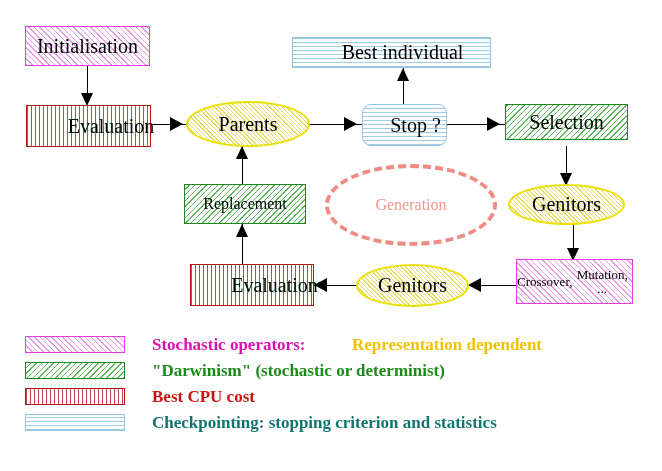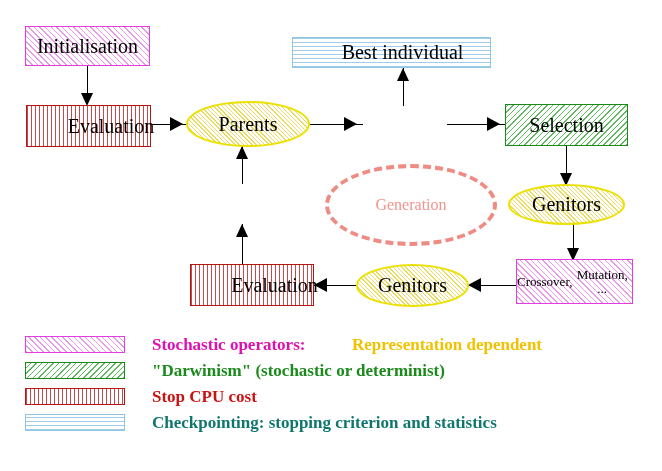--- a/index.html
+++ b/index.html
@@ -132,63 +132,69 @@
   </div>
 
   <div class="node hatch-yellow ellipse fs-big" style="left:186px;top:101px;width:124px;height:46px;">
     <span class="lbl">Parents</span>
   </div>
 
   <div class="node hatch-blue fs-big" style="left:292px;top:37px;width:199px;height:31px;">
     <span class="lbl">Best individual</span>
   </div>
 
-
-  <div class="node hatch-green fs-big" style="left:505px;top:104px;width:123px;height:42px;">
+  <div class="node hatch-blue rounded fs-big" style="left:362px;top:104px;width:85px;height:42px;">
+    <span class="lbl">Stop ?</span>
+  </div>
+
+  <div class="node hatch-green fs-big" style="left:505px;top:104px;width:123px;height:36px;">
     <span class="lbl">Selection</span>
   </div>
 
   <div class="node hatch-yellow ellipse fs-big" style="left:508px;top:184px;width:117px;height:41px;">
     <span class="lbl">Genitors</span>
   </div>
 
   <div class="node hatch-magenta fs-small" style="left:516px;top:259px;width:117px;height:45px;">
     <span class="lbl">Crossover,</span>
     <span class="lbl">Mutation, ...</span>
   </div>
 
   <div class="node hatch-yellow ellipse fs-big" style="left:356px;top:264px;width:113px;height:43px;">
     <span class="lbl">Genitors</span>
   </div>
 
   <div class="node hatch-red fs-big" style="left:190px;top:264px;width:124px;height:42px;">
     <span class="lbl">Evaluation</span>
   </div>
 
+  <div class="node hatch-green fs-mid" style="left:184px;top:184px;width:122px;height:40px;">
+    <span class="lbl" style="font-size:16px;">Replacement</span>
+  </div>
 
   <div class="gen-ellipse" style="left:325px;top:164px;width:172px;height:82px;">
     <span>Generation</span>
   </div>
 
   <div class="legend">
 
     <div class="legrow">
       <div class="swatch hatch-magenta"></div>
       <span class="legtext" style="color:#e010b0;">Stochastic operators:</span>
       <span class="legtext2" style="left:352px;color:#f0c200;">Representation dependent</span>
     </div>
 
     <div class="legrow">
       <div class="swatch hatch-green"></div>
       <span class="legtext" style="color:#1a8a1a;">"Darwinism" (stochastic or determinist)</span>
     </div>
 
     <div class="legrow">
       <div class="swatch hatch-red"></div>
-      <span class="legtext" style="color:#cc1111;">Stop CPU cost</span>
+      <span class="legtext" style="color:#cc1111;">Best CPU cost</span>
     </div>
 
     <div class="legrow">
       <div class="swatch hatch-blue"></div>
       <span class="legtext" style="color:#0f766e;font-family:Liberation Serif, serif;">Checkpointing: stopping criterion and statistics</span>
     </div>
 
   </div>
 
 </div>

